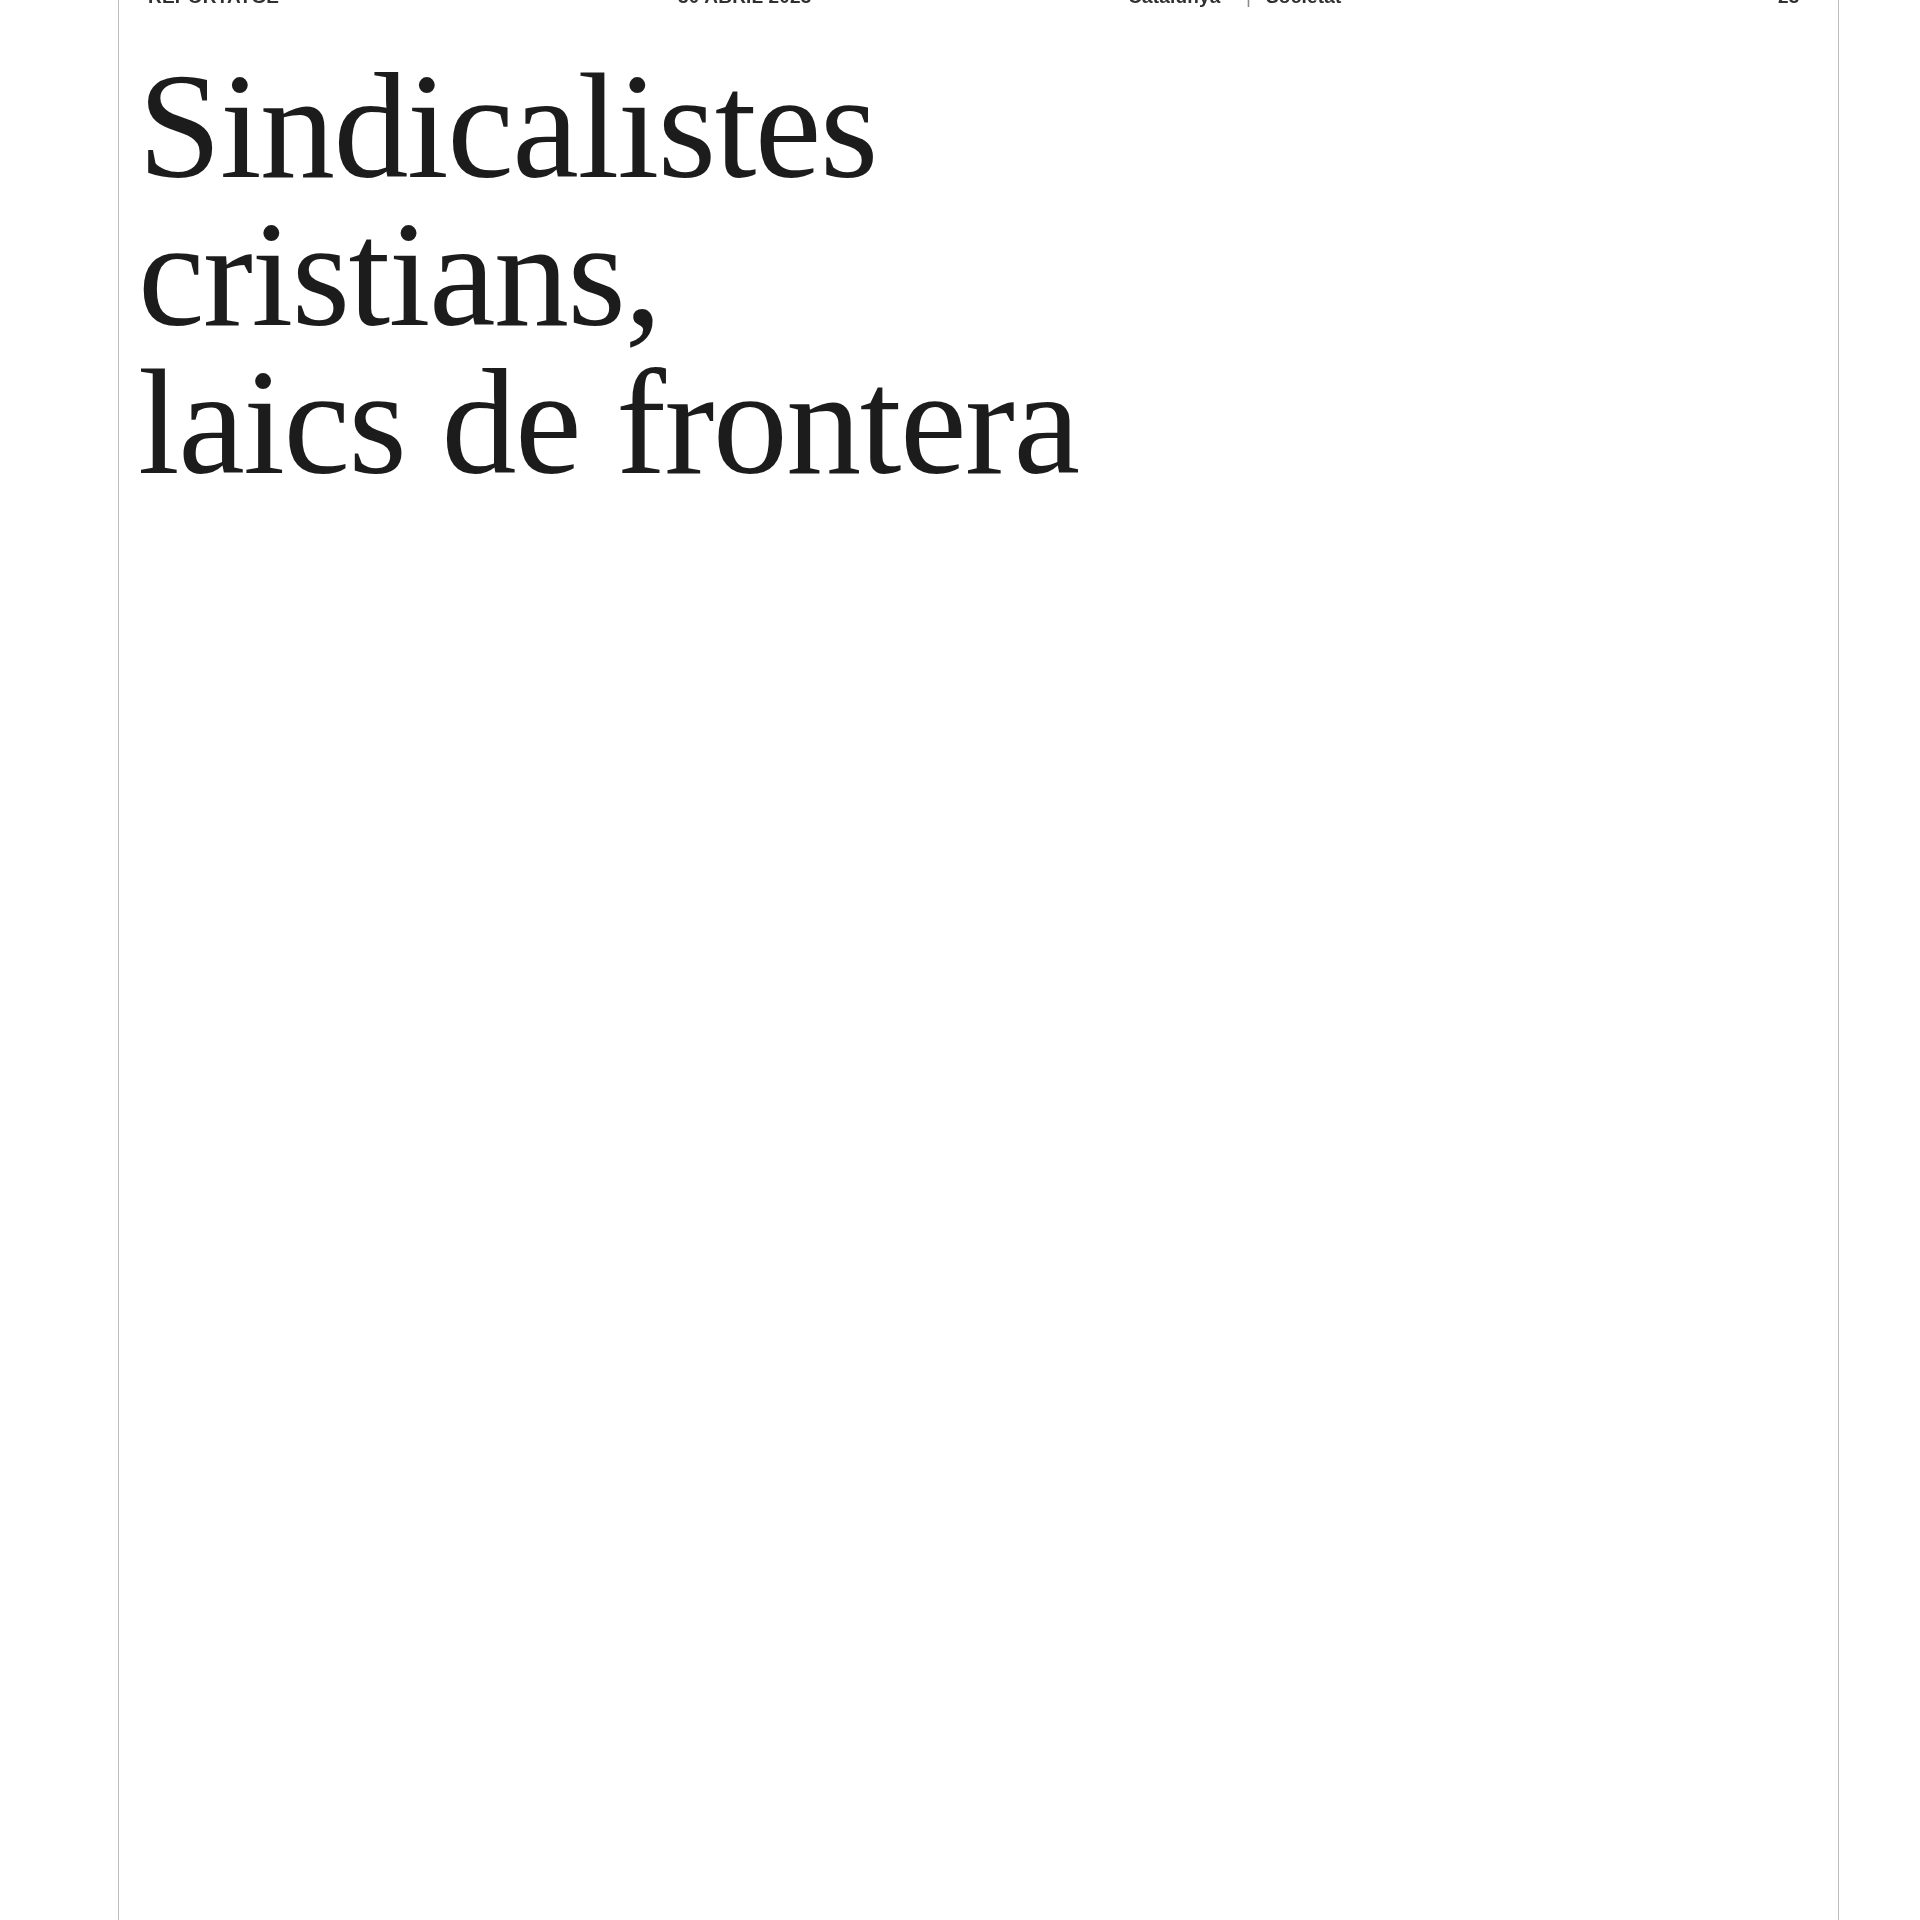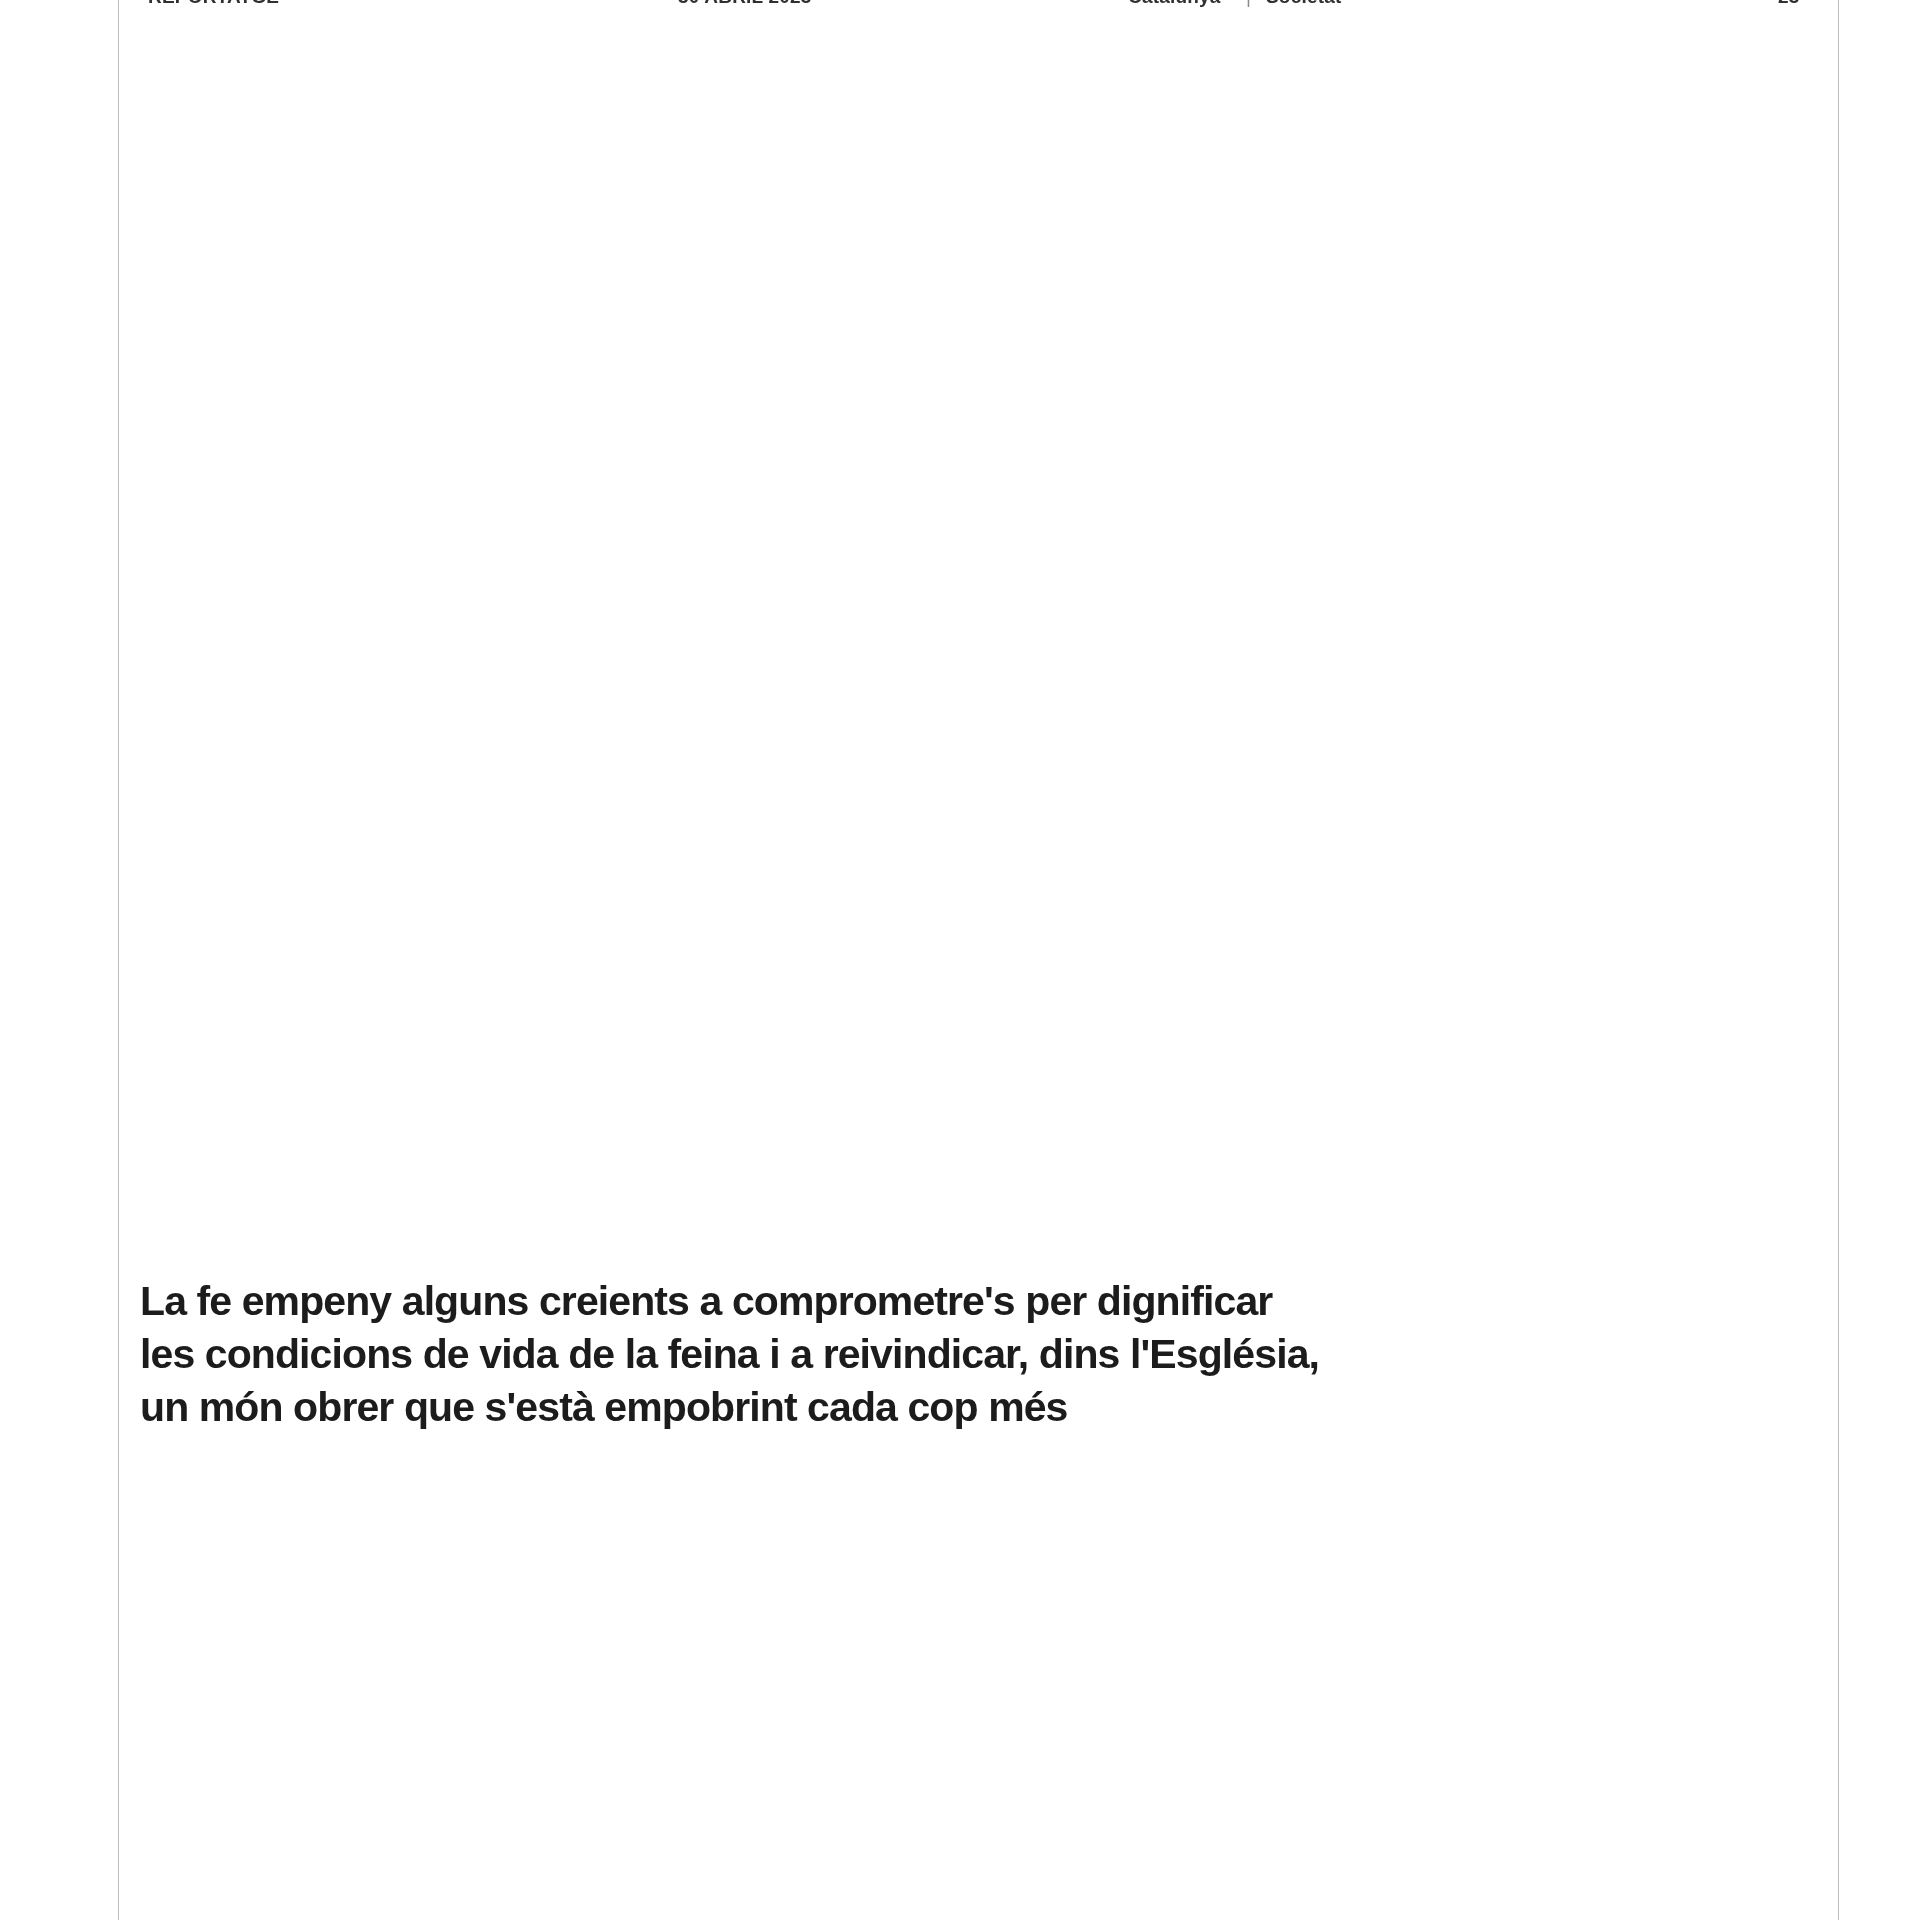--- a/index.html
+++ b/index.html
@@ -110,18 +110,18 @@
 
   <div class="running-head">
     <span class="rh-item rh-left">REPORTATGE</span>
     <span class="rh-item rh-center">30 ABRIL 2023</span>
     <span class="rh-item rh-section">Catalunya</span>
     <span class="rh-item rh-sep">|</span>
     <span class="rh-item rh-sub">Societat</span>
     <span class="rh-item rh-folio">23</span>
   </div>
 
+  <h1 class="headline">Sindicalistes
+cristians,
+laics de frontera</h1>
 
-  <p class="deck">La fe empeny alguns creients a comprometre's per dignificar
-les condicions de vida de la feina i a reivindicar, dins l'Església,
-un món obrer que s'està empobrint cada cop més</p>
 
 </div>
 
 </body></html>

